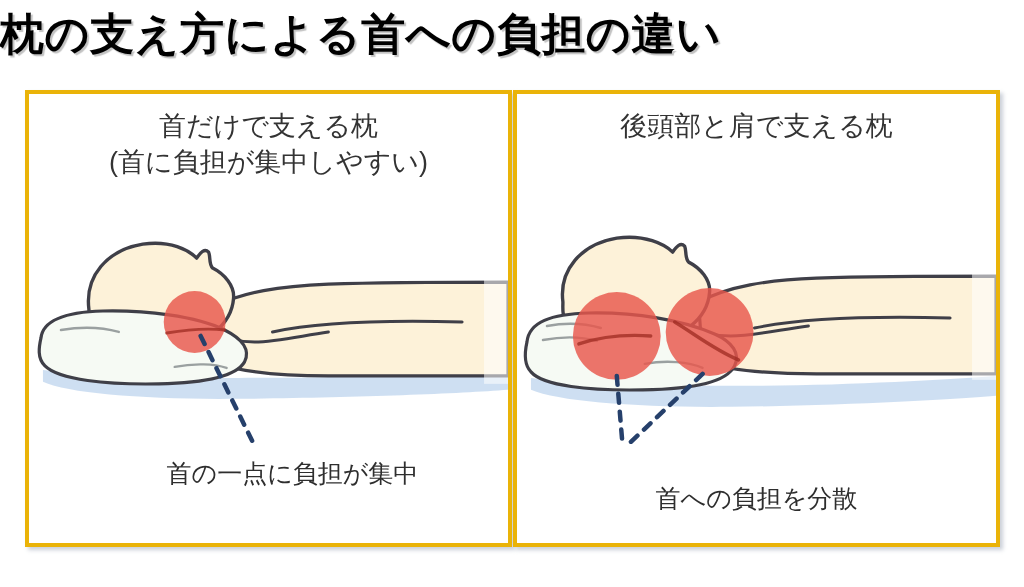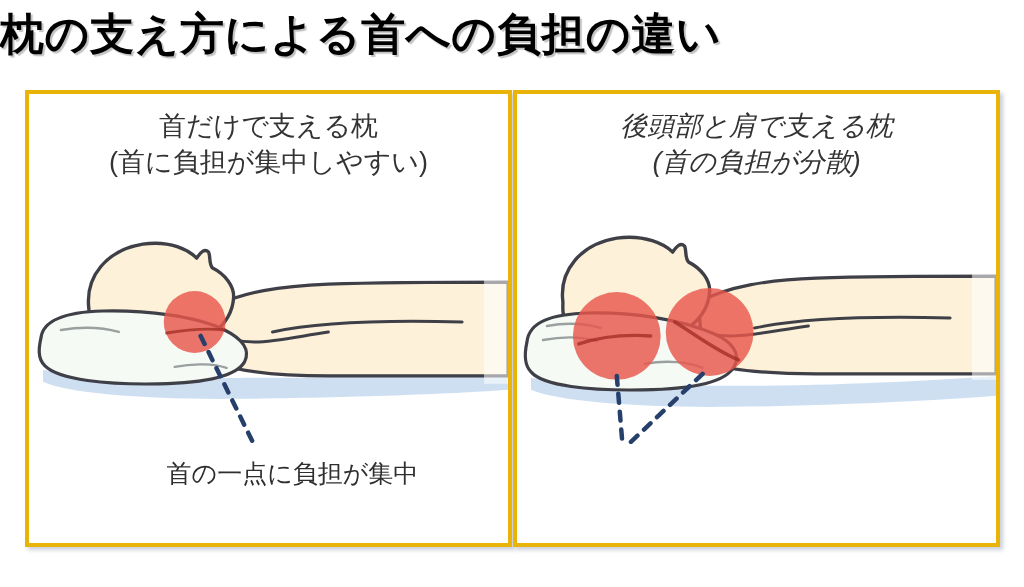--- a/index.html
+++ b/index.html
@@ -36,21 +36,21 @@
     position: absolute;
     top: 90px;
     width: 487px;
     height: 457px;
     border: 4px solid #eab308;
     background: #ffffff;
     box-sizing: border-box;
     box-shadow: 3px 3px 4px rgba(140,150,170,0.45);
   }
   .panel-left  { left: 25px; }
-  .panel-right { left: 513px; font-style: italic; }
+  .panel-right { left: 513px; }
 
   .panel-heading {
     position: absolute;
     top: 14px;
     left: 0;
     width: 100%;
     text-align: center;
     font-size: 27px;
     color: #333333;
     line-height: 1.35;
@@ -115,21 +115,20 @@
       <line x1="172" y1="142" x2="228" y2="256" stroke="#26406b" stroke-width="4.5" stroke-linecap="round" stroke-dasharray="9 9"></line>
     </svg>
 
     <div class="caption caption-left">首の一点に負担が集中</div>
   </div>
 
   <div class="panel panel-right">
 
     <div class="panel-heading">
       <span>後頭部と肩で支える枕</span>
-      <span class="l2">(首の負担が分散)</span>
     </div>
 
     <svg class="illus" viewBox="0 0 480 250">
 
       <path d="M14 196 C42 208 124 214 214 213 C324 212 430 206 480 202 L480 182 C420 186 324 192 214 192 C124 192 42 188 14 184 Z" fill="#c9dcf1" opacity="0.9"></path>
 
       <path d="M182 108 C212 92 250 86 300 84 C360 82 430 82 480 82 L480 180 C430 180 360 180 300 180 C250 180 212 176 186 168 Z" fill="#fdf2d9" stroke="#3f3f48" stroke-width="3.2" stroke-linejoin="round"></path>
       <rect x="456" y="74" width="28" height="112" fill="#ffffff" opacity="0.55"></rect>
 
       <path d="M46 108 C42 76 64 50 100 44 C128 40 148 50 156 58 C160 52 164 48 168 52 C170 56 168 64 172 68 C184 74 194 86 193 98 C192 112 184 124 174 132 C164 140 146 144 126 144 C96 144 60 140 50 128 C45 122 46 115 46 108 Z" fill="#fdf2d9" stroke="#3f3f48" stroke-width="3.4" stroke-linejoin="round"></path>
@@ -146,15 +145,16 @@
       <circle cx="100" cy="142" r="44" fill="#e8574c" opacity="0.82"></circle>
       <path d="M62 150 C80 144 106 140 134 142" fill="none" stroke="#9e2b22" stroke-width="3.4" stroke-linecap="round" opacity="0.75"></path>
 
       <circle cx="193" cy="138" r="44" fill="#e8574c" opacity="0.82"></circle>
       <path d="M158 128 C178 140 198 156 222 166" fill="none" stroke="#9e2b22" stroke-width="3.4" stroke-linecap="round" opacity="0.75"></path>
 
       <line x1="100" y1="182" x2="106" y2="254" stroke="#26406b" stroke-width="4.5" stroke-linecap="round" stroke-dasharray="9 9"></line>
       <line x1="186" y1="180" x2="108" y2="254" stroke="#26406b" stroke-width="4.5" stroke-linecap="round" stroke-dasharray="9 9"></line>
     </svg>
 
+    <div class="caption caption-right">首への負担を分散</div>
   </div>
 
 </div>
 
 </body></html>

